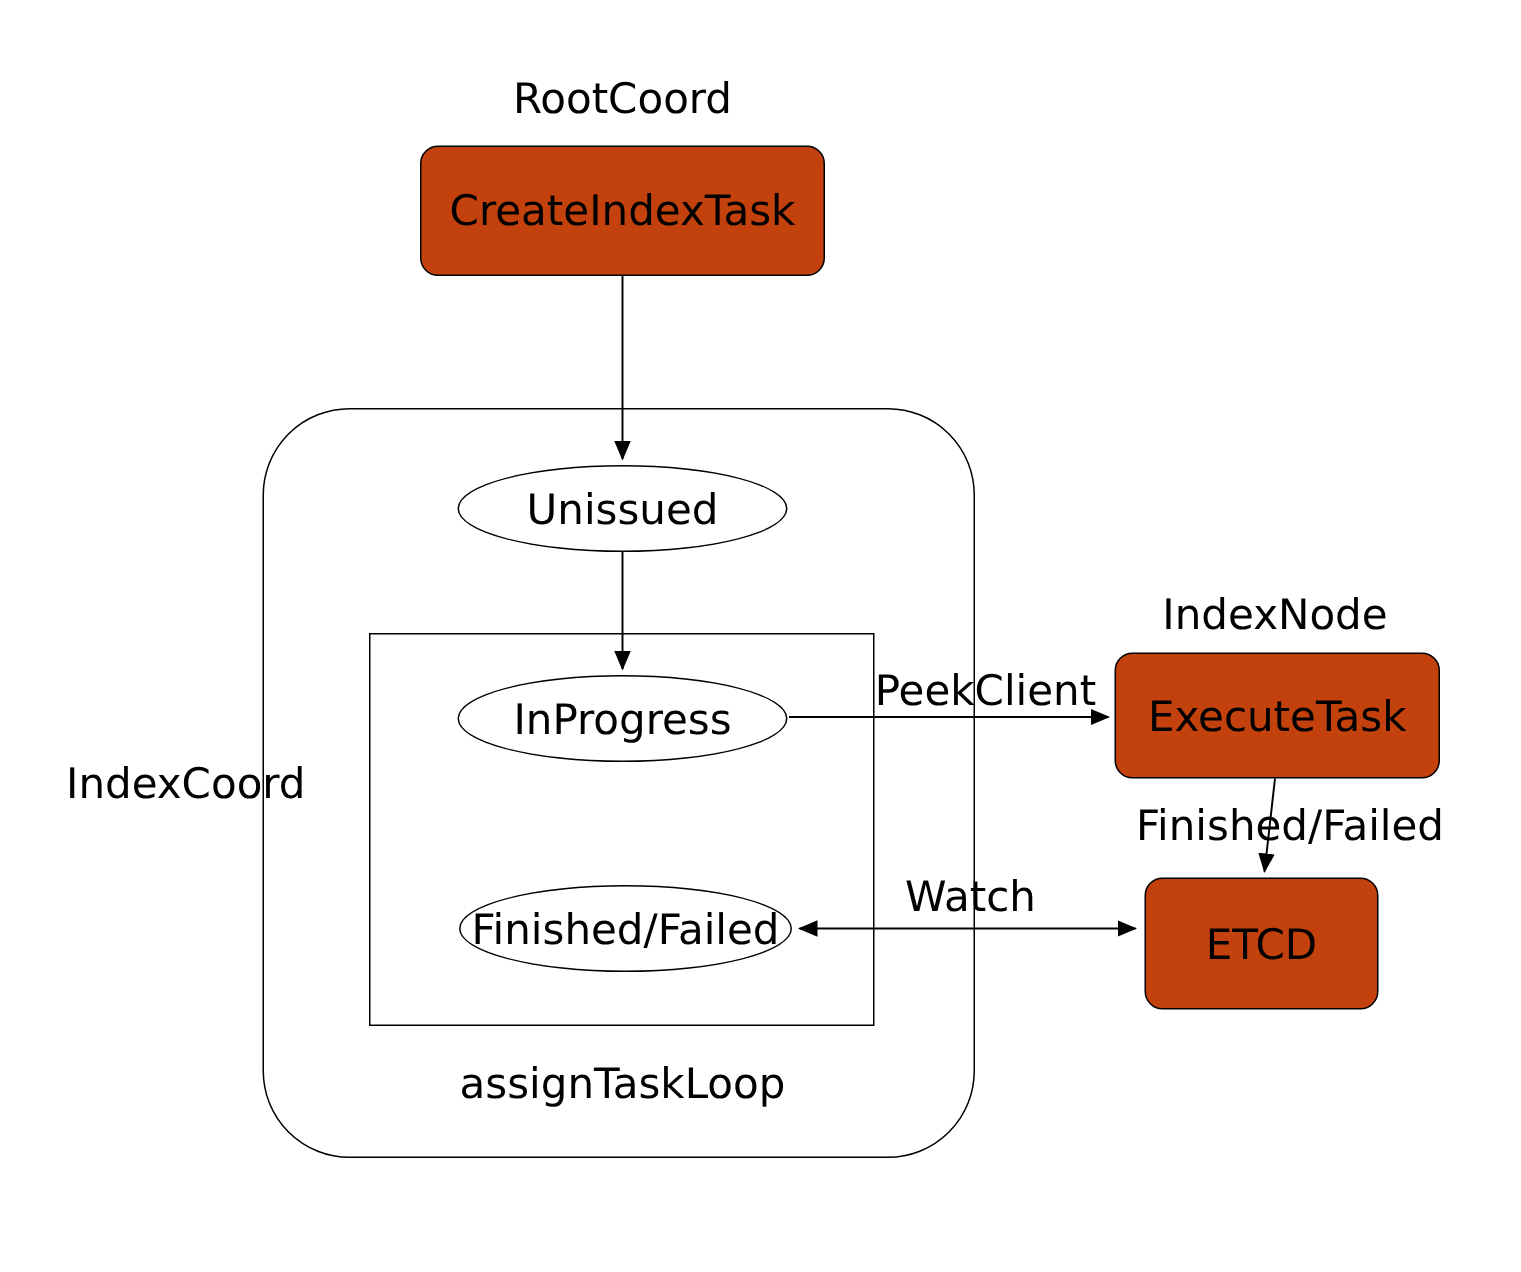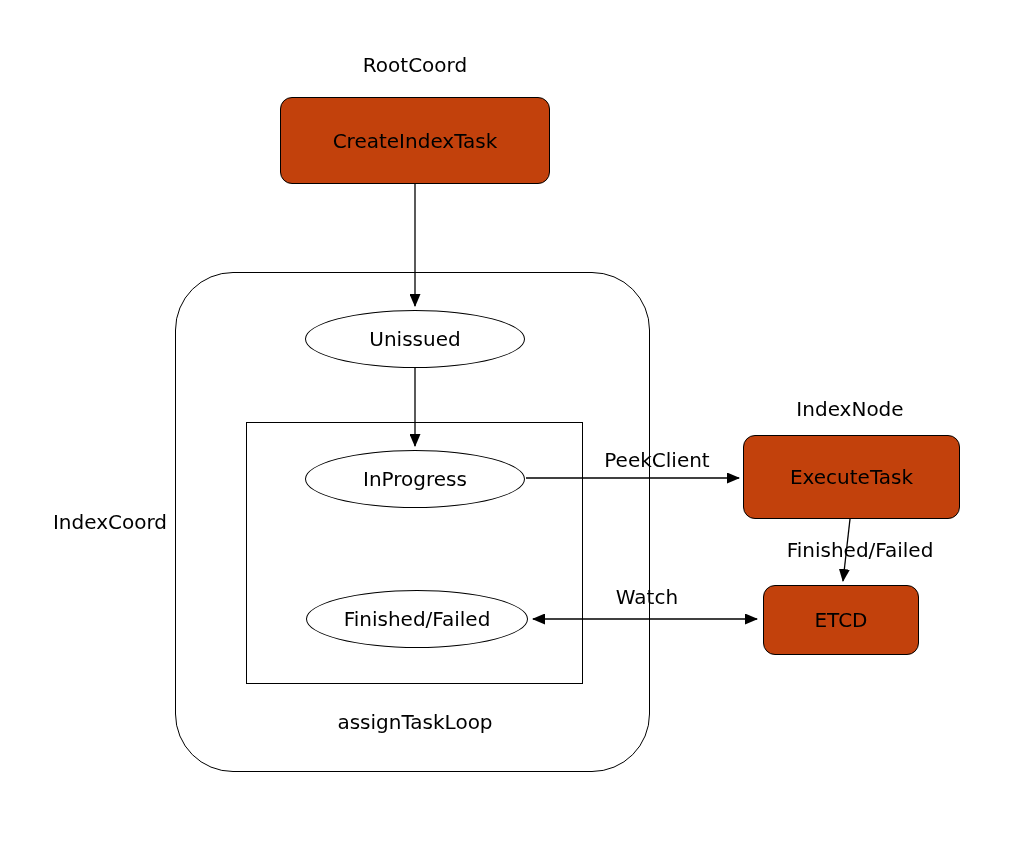--- a/index.html
+++ b/index.html
@@ -2,21 +2,21 @@
 <html><head>
 <meta charset="utf-8">
 <style>
   html, body { margin: 0; padding: 0; background: #ffffff; }
   .canvas {
     position: relative;
     width: 1014px;
     height: 848px;
     background: #ffffff;
     font-family: "DejaVu Sans", "Liberation Sans", sans-serif;
-    font-size: 20px;
+    font-size: 28px;
     color: #000000;
     overflow: hidden;
   }
   .abs { position: absolute; box-sizing: border-box; }
   .box {
     border: 1.3px solid #000;
     border-radius: 12px;
     background: #c2410c;
     display: flex;
     align-items: center;
@@ -71,21 +71,21 @@
   <div class="abs box" style="left:280px; top:97px; width:270px; height:87px;">CreateIndexTask</div>
 
   <div class="abs ellipse" style="left:305px; top:310px; width:220px; height:58px;">Unissued</div>
 
   <div class="abs ellipse" style="left:305px; top:450px; width:220px; height:58px;">InProgress</div>
 
   <div class="abs ellipse" style="left:306px; top:590px; width:222px; height:58px;">Finished/Failed</div>
 
   <div class="abs box" style="left:743px; top:435px; width:217px; height:84px;">ExecuteTask</div>
 
-  <div class="abs box" style="left:763px; top:585px; width:156px; height:70px;">ETCD</div>
+  <div class="abs box" style="left:763px; top:585px; width:156px; height:88px;">ETCD</div>
 
   <div class="abs lbl" style="left:567px; top:447px; width:180px;">PeekClient</div>
 
   <div class="abs lbl" style="left:750px; top:537px; width:220px;">Finished/Failed</div>
 
   <div class="abs lbl" style="left:577px; top:584px; width:140px;">Watch</div>
 
   <svg class="edges" viewBox="0 0 1014 848" xmlns="http://www.w3.org/2000/svg">
     <defs>
       <marker id="arrowhead" markerUnits="userSpaceOnUse" markerWidth="13" markerHeight="11" refX="12" refY="5.5" orient="auto-start-reverse">

